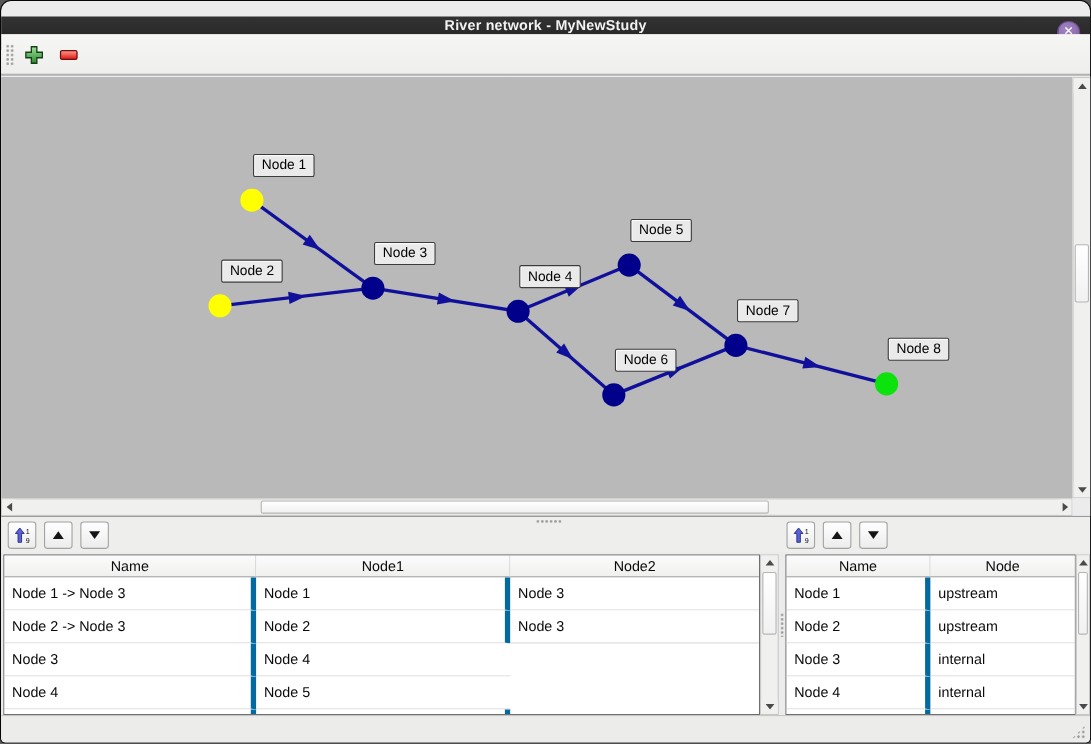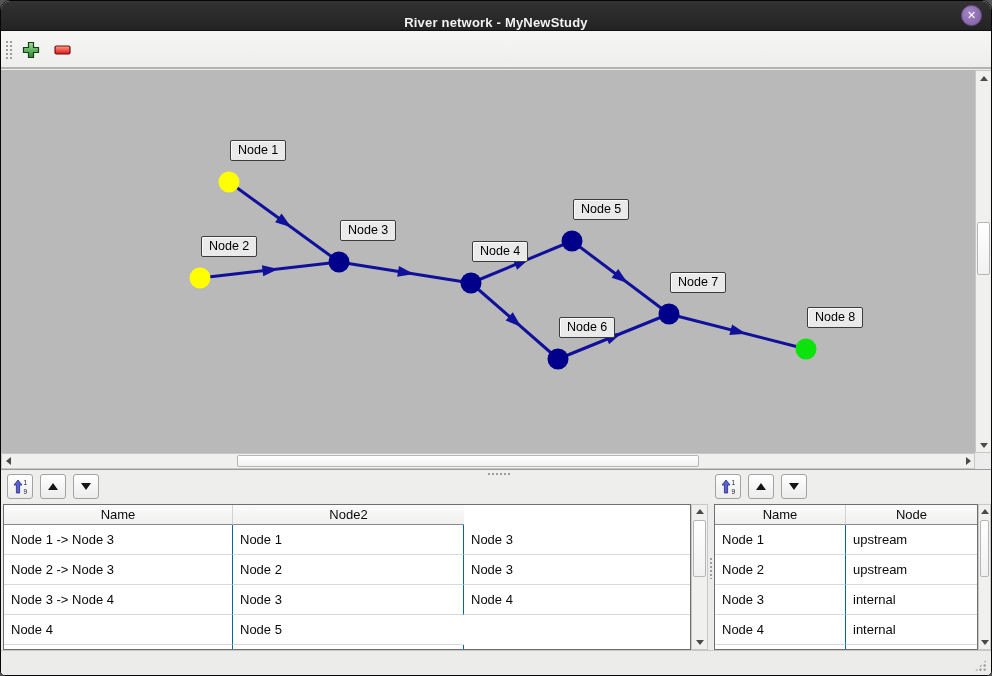--- a/index.html
+++ b/index.html
@@ -1,23 +1,23 @@
 <!DOCTYPE html>
 <html><head>
 <meta charset="utf-8">
 <style>
   * { margin:0; padding:0; box-sizing:border-box; }
   html,body { width:992px; height:676px; background:#555; font-family:"Liberation Sans","DejaVu Sans",sans-serif; }
   .window { position:relative; width:992px; height:676px; background:#ececec;
             border:1px solid #060606; border-radius:10px 10px 5px 5px; overflow:hidden; }
 
   
-  .titlebar { position:absolute; left:0; top:0; width:100%; height:30px;
+  .titlebar { position:absolute; left:0; top:14px; width:100%; height:30px;
               background:linear-gradient(#323232,#232323); border-bottom:1px solid #121212;
-              display:flex; align-items:flex-end; justify-content:center; }
+              display:flex; align-items:flex-start; justify-content:center; }
   .title { color:#f2f2f2; font-size:13px; font-weight:bold; letter-spacing:.2px; }
   .close-btn { position:absolute; right:9px; top:4px; width:21px; height:21px; border-radius:50%;
                background:radial-gradient(circle at 40% 35%, #a287c4, #8a68ab 70%); border:1px solid #6b4f8c;
                display:flex; align-items:center; justify-content:center; cursor:pointer; }
   .close-btn span { color:#fff; font-size:11px; line-height:1; font-weight:bold; }
 
   
   .toolbar { position:absolute; left:0; top:30px; width:100%; height:38px;
              background:linear-gradient(#f6f6f4,#eeeeec); border-bottom:2px solid #b3b3b1; }
   .tb-grip { position:absolute; left:4px; top:9px; width:8px; height:20px;
@@ -64,21 +64,21 @@
   .tables { position:absolute; left:0; top:501px; width:100%; height:148px; background:#ececec; }
   .tbl { position:absolute; top:2px; height:146px; background:#fff; border:1px solid #6f6f6f;
          display:grid; grid-template-rows:20px repeat(5,30px); overflow:hidden; font-size:13px; color:#0a0a0a; }
   .tbl-left  { left:2px;   width:688px; }
   .tbl-right { left:713px; width:264px; }
   .trow { display:grid; }
   .tbl-left  .trow { grid-template-columns:229px 231px 226px; }
   .tbl-right .trow { grid-template-columns:131px 131px; }
   .th { background:linear-gradient(#fbfbfb,#f0f0ef); border-right:1px solid #d2d2d2; border-bottom:1px solid #8a8a8a;
         display:flex; align-items:center; justify-content:center; }
-  .td { border-right:1px solid #0369a1; border-bottom:1px solid #dadada; display:flex; align-items:center;
+  .td { border-right:5px solid #0369a1; border-bottom:1px solid #dadada; display:flex; align-items:center;
         padding-left:7px; background:#fff; }
   .th:last-child,.td:last-child { border-right:none; }
   .tbl-sb { position:absolute; top:2px; height:146px; background:#f0f0ef; border:1px solid #c7c7c6; }
   .tbl-sb.left  { left:690px; width:17px; }
   .tbl-sb.right { left:977px; width:13px; }
   .tbl-sb .sb-arrow { left:0; width:100%; height:13px; background:#f0f0ef; }
   .split-dots-v { position:absolute; left:708px; top:55px; width:4px; height:22px;
                   background-image:radial-gradient(#9d9d9d 1px, transparent 1.3px); background-size:4px 4px; }
 
   
@@ -212,34 +212,34 @@
           <div class="tri-b-down"></div>
         </button>
     </div>
   </div>
 
   <div class="tables">
 
     <div class="tbl tbl-left">
       <div class="trow">
         <div class="th">Name</div>
+        <div class="th">Node1</div>
         <div class="th">Node2</div>
       </div>
       <div class="trow">
         <div class="td">Node 1 -&gt; Node 3</div>
         <div class="td">Node 1</div>
         <div class="td">Node 3</div>
       </div>
       <div class="trow">
         <div class="td">Node 2 -&gt; Node 3</div>
         <div class="td">Node 2</div>
         <div class="td">Node 3</div>
       </div>
       <div class="trow">
-        <div class="td">Node 3 -&gt; Node 4</div>
         <div class="td">Node 3</div>
         <div class="td">Node 4</div>
       </div>
       <div class="trow">
         <div class="td">Node 4</div>
         <div class="td">Node 5</div>
       </div>
       <div class="trow">
         <div class="td"></div>
           <div class="td"></div>

